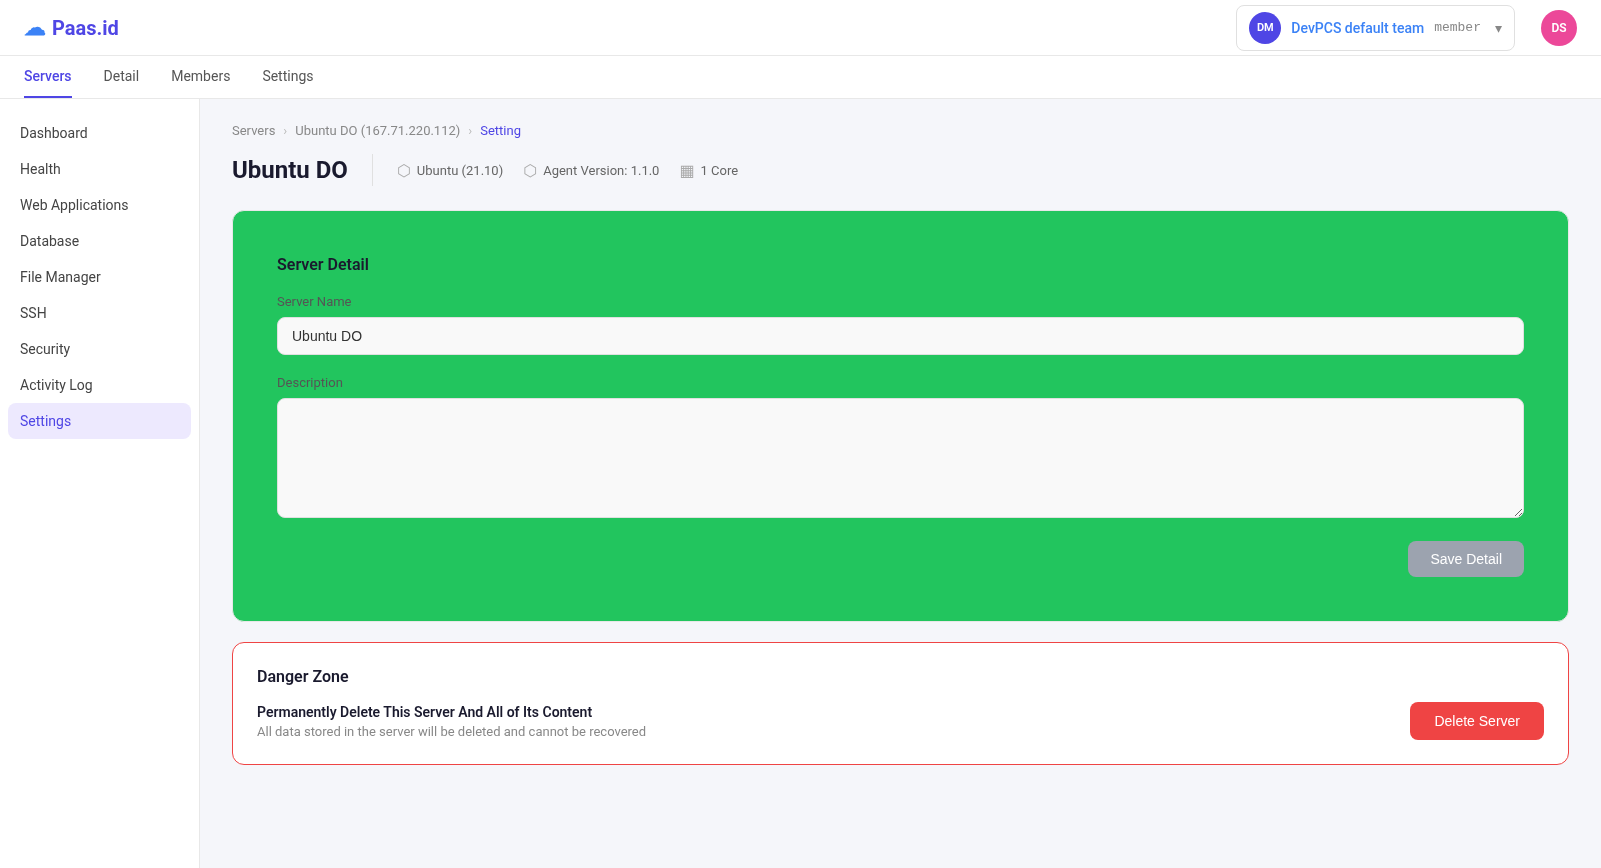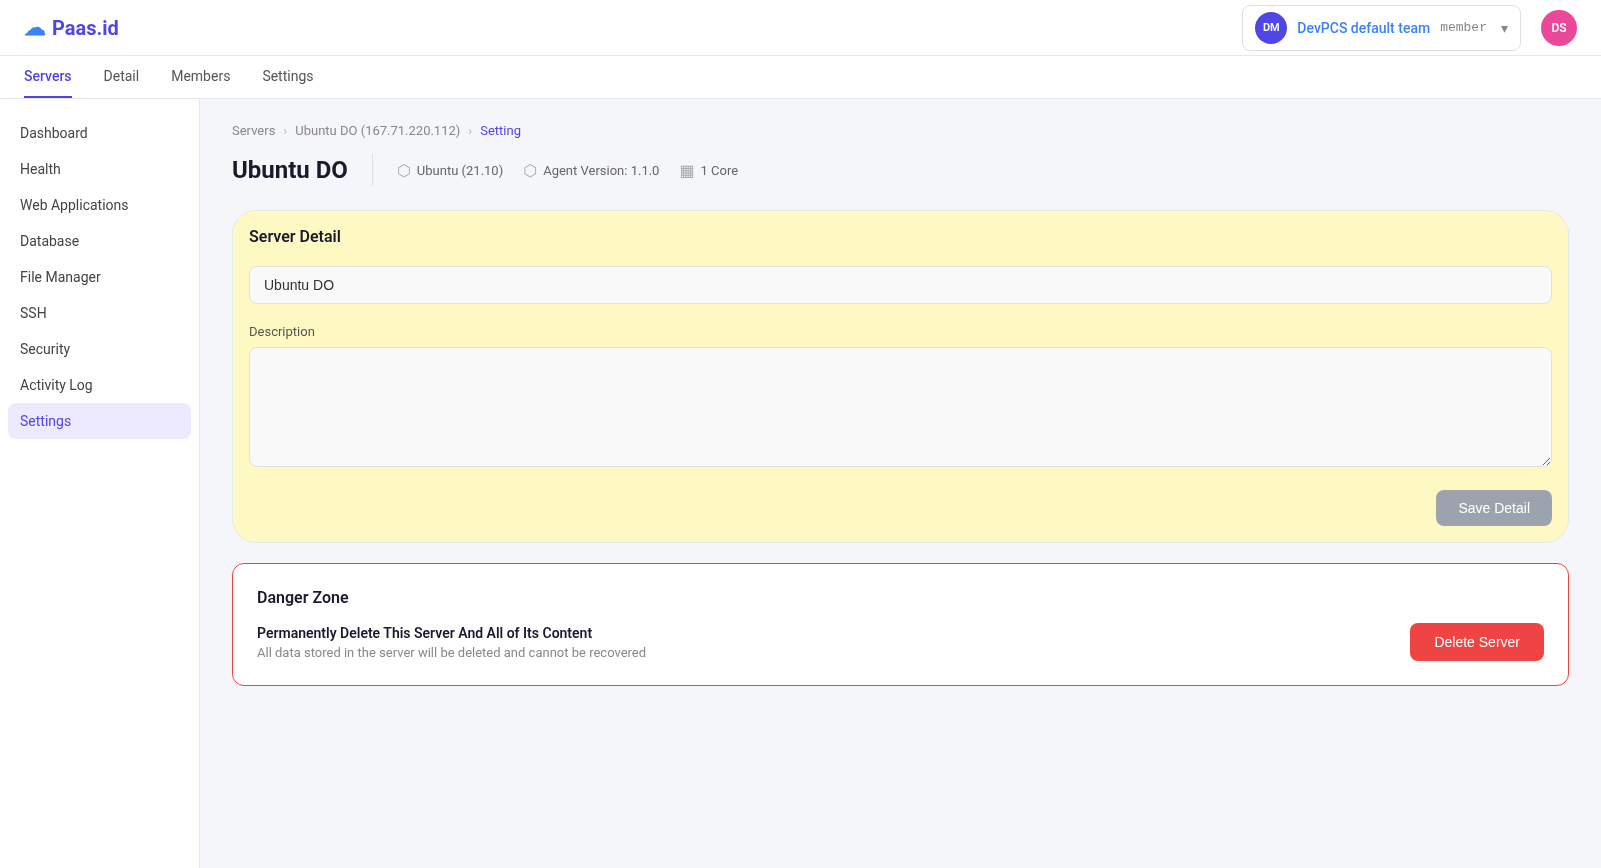--- a/index.html
+++ b/index.html
@@ -11,21 +11,21 @@
     .logo-cloud { color: #3b82f6; font-size: 22px; }
     .logo-text { color: #4f46e5; }
 
     .team-selector { display: flex; align-items: center; gap: 10px; border: 1px solid #e0e0e0; border-radius: 8px; padding: 6px 12px; background: #fff; }
     .team-avatar { width: 32px; height: 32px; border-radius: 50%; background: #4f46e5; color: #fff; display: flex; align-items: center; justify-content: center; font-size: 11px; font-weight: 600; }
     .team-name { font-size: 14px; font-weight: 500; color: #3b82f6; }
     .team-role { font-size: 13px; color: #888; font-family: Liberation Mono, monospace; }
     .team-chevron { color: #888; margin-left: 4px; }
 
     .user-avatar { width: 36px; height: 36px; border-radius: 50%; background: #ec4899; color: #fff; display: flex; align-items: center; justify-content: center; font-size: 12px; font-weight: 600; margin-left: 12px; }
-    .topbar-right { display: flex; align-items: center; gap: 8px; }
+    .topbar-right { display: flex; align-items: center; gap: 14px; }
 
     
     .mainnav { background: #fff; border-bottom: 1px solid #e8e8e8; padding: 0 24px; display: flex; gap: 32px; }
     .mainnav-item { padding: 12px 0; font-size: 14px; cursor: pointer; color: #555; text-decoration: none; border-bottom: 2px solid transparent; }
     .mainnav-item.active { color: #4f46e5; border-bottom: 2px solid #4f46e5; font-weight: 500; }
 
     
     .layout { display: flex; min-height: calc(100vh - 97px); }
 
     
@@ -43,21 +43,21 @@
 
     
     .page-header { display: flex; align-items: center; gap: 24px; margin-bottom: 24px; }
     .page-title { font-size: 24px; font-weight: 700; color: #1a1a2e; }
     .page-header-divider { width: 1px; height: 32px; background: #e0e0e0; }
     .page-meta { display: flex; align-items: center; gap: 20px; }
     .meta-item { display: flex; align-items: center; gap: 6px; color: #666; font-size: 13px; }
     .meta-icon { color: #aaa; font-size: 16px; }
 
     
-    .card { background: #fef9c3; border-radius: 24px; padding: 16px; margin-bottom: 20px; border: 1px solid #e8e8e8; }
+    .card { background: #22c55e; border-radius: 12px; padding: 44px; margin-bottom: 20px; border: 1px solid #e8e8e8; }
 
     .card-title { font-size: 16px; font-weight: 600; color: #1a1a2e; margin-bottom: 20px; }
 
     .form-group { margin-bottom: 20px; }
     .form-label { font-size: 13px; color: #555; margin-bottom: 8px; display: block; }
     .form-input { width: 100%; padding: 10px 14px; border: 1px solid #e0e0e0; border-radius: 8px; font-size: 14px; color: #333; background: #f9f9f9; outline: none; }
     .form-textarea { width: 100%; padding: 10px 14px; border: 1px solid #e0e0e0; border-radius: 8px; font-size: 14px; color: #333; background: #f9f9f9; outline: none; min-height: 120px; resize: vertical; }
 
     .form-actions { display: flex; justify-content: flex-end; margin-top: 20px; }
     .btn-save { background: #9ca3af; color: #fff; border: none; padding: 10px 22px; border-radius: 8px; font-size: 14px; cursor: pointer; font-weight: 500; }
@@ -136,20 +136,21 @@
           <span class="meta-icon">▦</span>
           <span>1 Core</span>
         </div>
       </div>
     </div>
 
     <div class="card">
       <h2 class="card-title">Server Detail</h2>
 
       <div class="form-group">
+        <label class="form-label">Server Name</label>
         <input class="form-input" type="text" value="Ubuntu DO" style="">
       </div>
 
       <div class="form-group">
         <label class="form-label">Description</label>
         <textarea class="form-textarea" style=""></textarea>
       </div>
 
       <div class="form-actions">
         <button class="btn-save">Save Detail</button>

